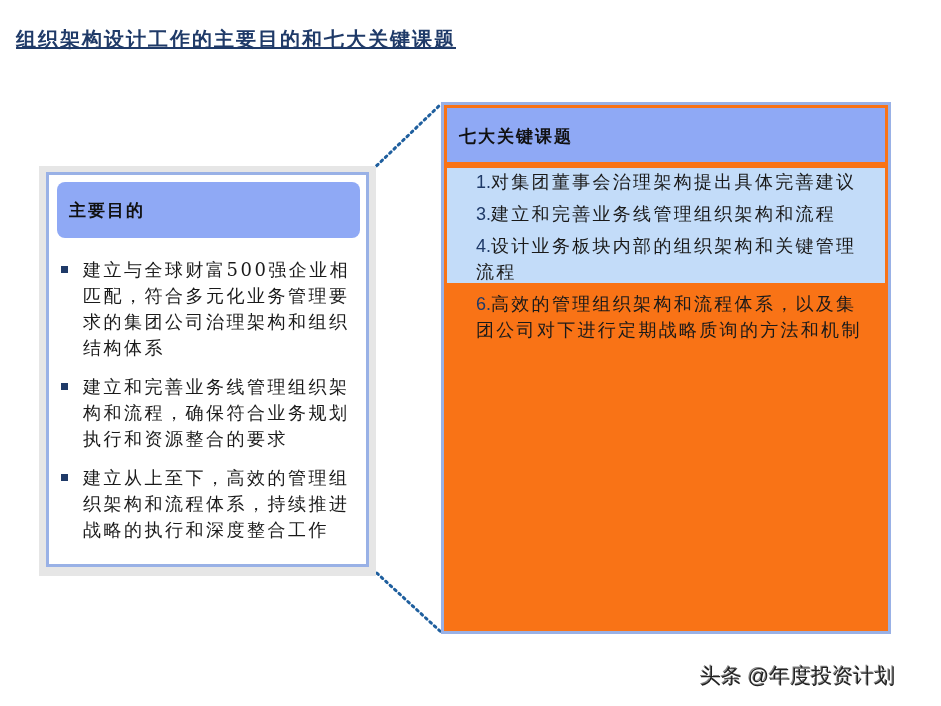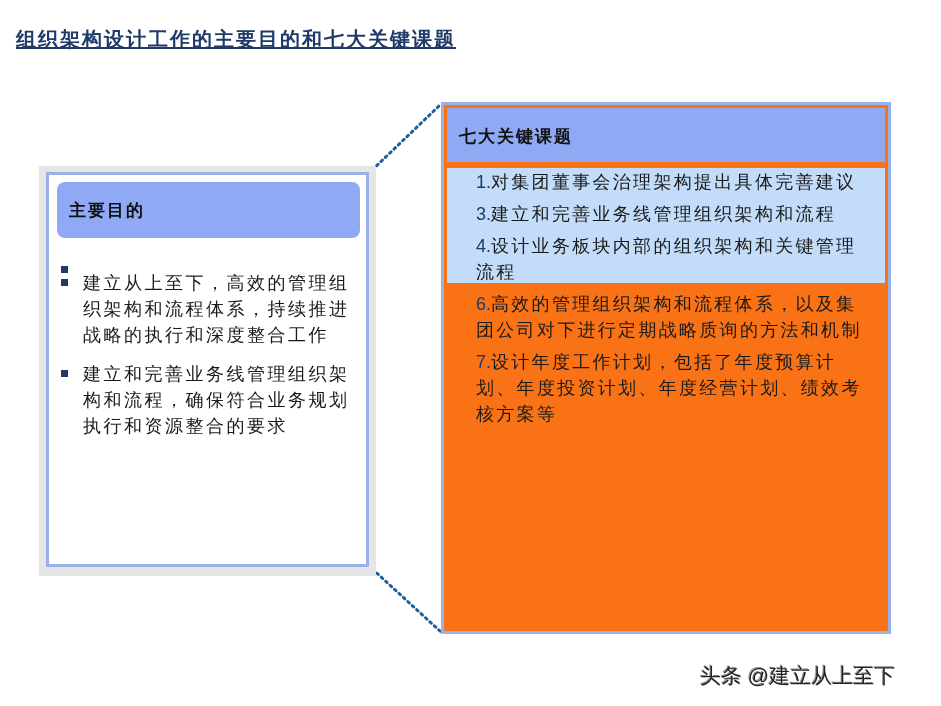--- a/index.html
+++ b/index.html
@@ -81,39 +81,39 @@
 </svg>
 
 <div class="left-shadow"></div>
 <div class="left-panel">
   <div class="left-header">
     <span>主要目的</span>
   </div>
   <ul class="left-list">
     <li>
       <span class="bullet"></span>
+      <span>建立与全球财富500强企业相匹配，符合多元化业务管理要求的集团公司治理架构和组织结构体系</span>
+    </li>
+    <li>
+      <span class="bullet"></span>
+      <span>建立和完善业务线管理组织架构和流程，确保符合业务规划执行和资源整合的要求</span>
     </li>
     <li>
       <span class="bullet"></span>
       <span>建立从上至下，高效的管理组织架构和流程体系，持续推进战略的执行和深度整合工作</span>
-    </li>
-    <li>
-      <span class="bullet"></span>
-      <span>建立和完善业务线管理组织架构和流程，确保符合业务规划执行和资源整合的要求</span>
     </li>
   </ul>
 </div>
 
 <div class="right-panel">
   <div class="right-header">
     <span>七大关键课题</span>
   </div>
   <div class="right-highlight"></div>
   <ul class="right-list">
     <li><span class="num">1.</span><span>对集团董事会治理架构提出具体完善建议</span></li>
     <li><span class="num">3.</span><span>建立和完善业务线管理组织架构和流程</span></li>
     <li><span class="num">4.</span><span>设计业务板块内部的组织架构和关键管理流程</span></li>
     <li><span class="num">6.</span><span>高效的管理组织架构和流程体系，以及集团公司对下进行定期战略质询的方法和机制</span></li>
-    <li><span class="num">7.</span><span>设计年度工作计划，包括了年度预算计划、年度投资计划、年度经营计划、绩效考核方案等</span></li>
   </ul>
 </div>
 
-<div class="watermark">头条 @建立从上至下</div>
+<div class="watermark">头条 @年度投资计划</div>
 
 </body></html>

